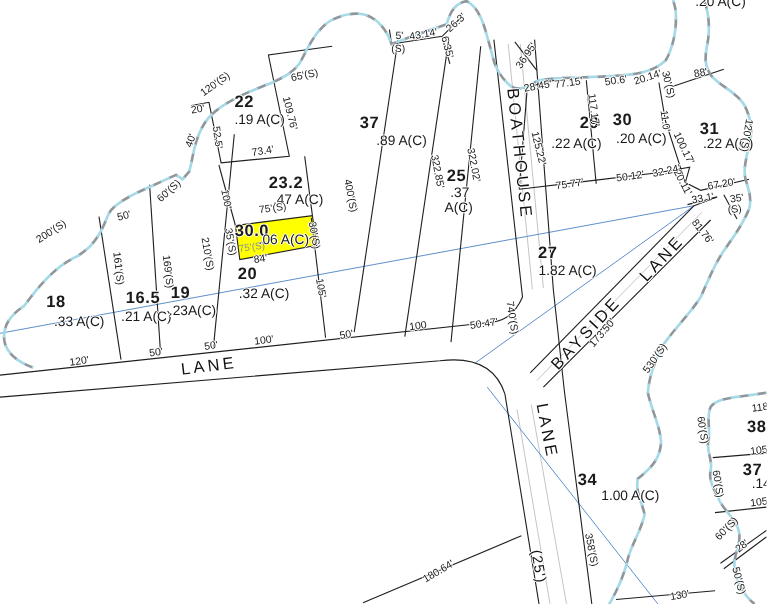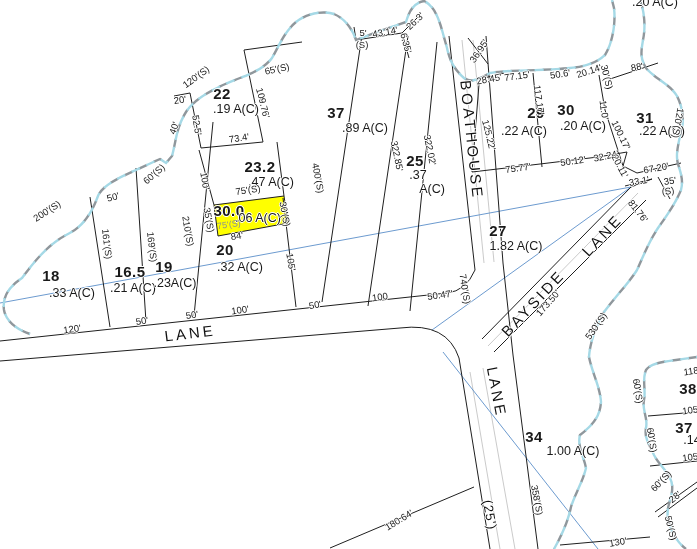--- a/index.html
+++ b/index.html
@@ -112,21 +112,21 @@
       <div class="lbl pid" style="left: 222px; top: 93px; transform: translate(-50%, -50%) rotate(0deg);">22</div>
       <div class="lbl pac" style="left: 236px; top: 109px; transform: translate(-50%, -50%) rotate(0deg);">.19 A(C)</div>
       <div class="lbl pid" style="left: 260px; top: 166px; transform: translate(-50%, -50%) rotate(0deg);">23.2</div>
       <div class="lbl pac" style="left: 271px; top: 182px; transform: translate(-50%, -50%) rotate(0deg);">.47 A(C)</div>
       <div class="lbl pid" style="left: 229px; top: 210px; transform: translate(-50%, -50%) rotate(0deg);">30.0</div>
       <div class="lbl pac" style="left: 258px; top: 218px; transform: translate(-50%, -50%) rotate(0deg);">.06 A(C)</div>
       <div class="lbl pid" style="left: 336px; top: 112px; transform: translate(-50%, -50%) rotate(0deg);">37</div>
       <div class="lbl pac" style="left: 355px; top: 128px; transform: translate(-50%, -50%) rotate(0deg); margin-left: 10px;">.89 A(C)</div>
       <div class="lbl pid" style="left: 415px; top: 160px; transform: translate(-50%, -50%) rotate(0deg);">25</div>
       <div class="lbl pac" style="left: 418px; top: 175px; transform: translate(-50%, -50%) rotate(0deg);">.37</div>
-      <div class="lbl pac" style="left: 432px; top: 189px; transform: translate(-50%, -50%) rotate(0deg);">A(C)</div>
+      <div class="lbl pac" style="left: 417px; top: 189px; transform: translate(-50%, -50%) rotate(0deg);">A(C)</div>
       <div class="lbl pid" style="left: 498px; top: 230px; transform: translate(-50%, -50%) rotate(0deg);">27</div>
       <div class="lbl pac" style="left: 516px; top: 246px; transform: translate(-50%, -50%) rotate(0deg);">1.82 A(C)</div>
       <div class="lbl pid" style="left: 536px; top: 112px; transform: translate(-50%, -50%) rotate(0deg);">29</div>
       <div class="lbl pac" style="left: 524px; top: 131px; transform: translate(-50%, -50%) rotate(0deg);">.22 A(C)</div>
       <div class="lbl pid" style="left: 566px; top: 109px; transform: translate(-50%, -50%) rotate(0deg);">30</div>
       <div class="lbl pac" style="left: 583px; top: 126px; transform: translate(-50%, -50%) rotate(0deg);">.20 A(C)</div>
       <div class="lbl pid" style="left: 645px; top: 117px; transform: translate(-50%, -50%) rotate(0deg);">31</div>
       <div class="lbl pac" style="left: 662px; top: 131px; transform: translate(-50%, -50%) rotate(0deg);">.22 A(C)</div>
       <div class="lbl pid" style="left: 534px; top: 436px; transform: translate(-50%, -50%) rotate(0deg);">34</div>
       <div class="lbl pac" style="left: 573px; top: 451px; transform: translate(-50%, -50%) rotate(0deg);">1.00 A(C)</div>

